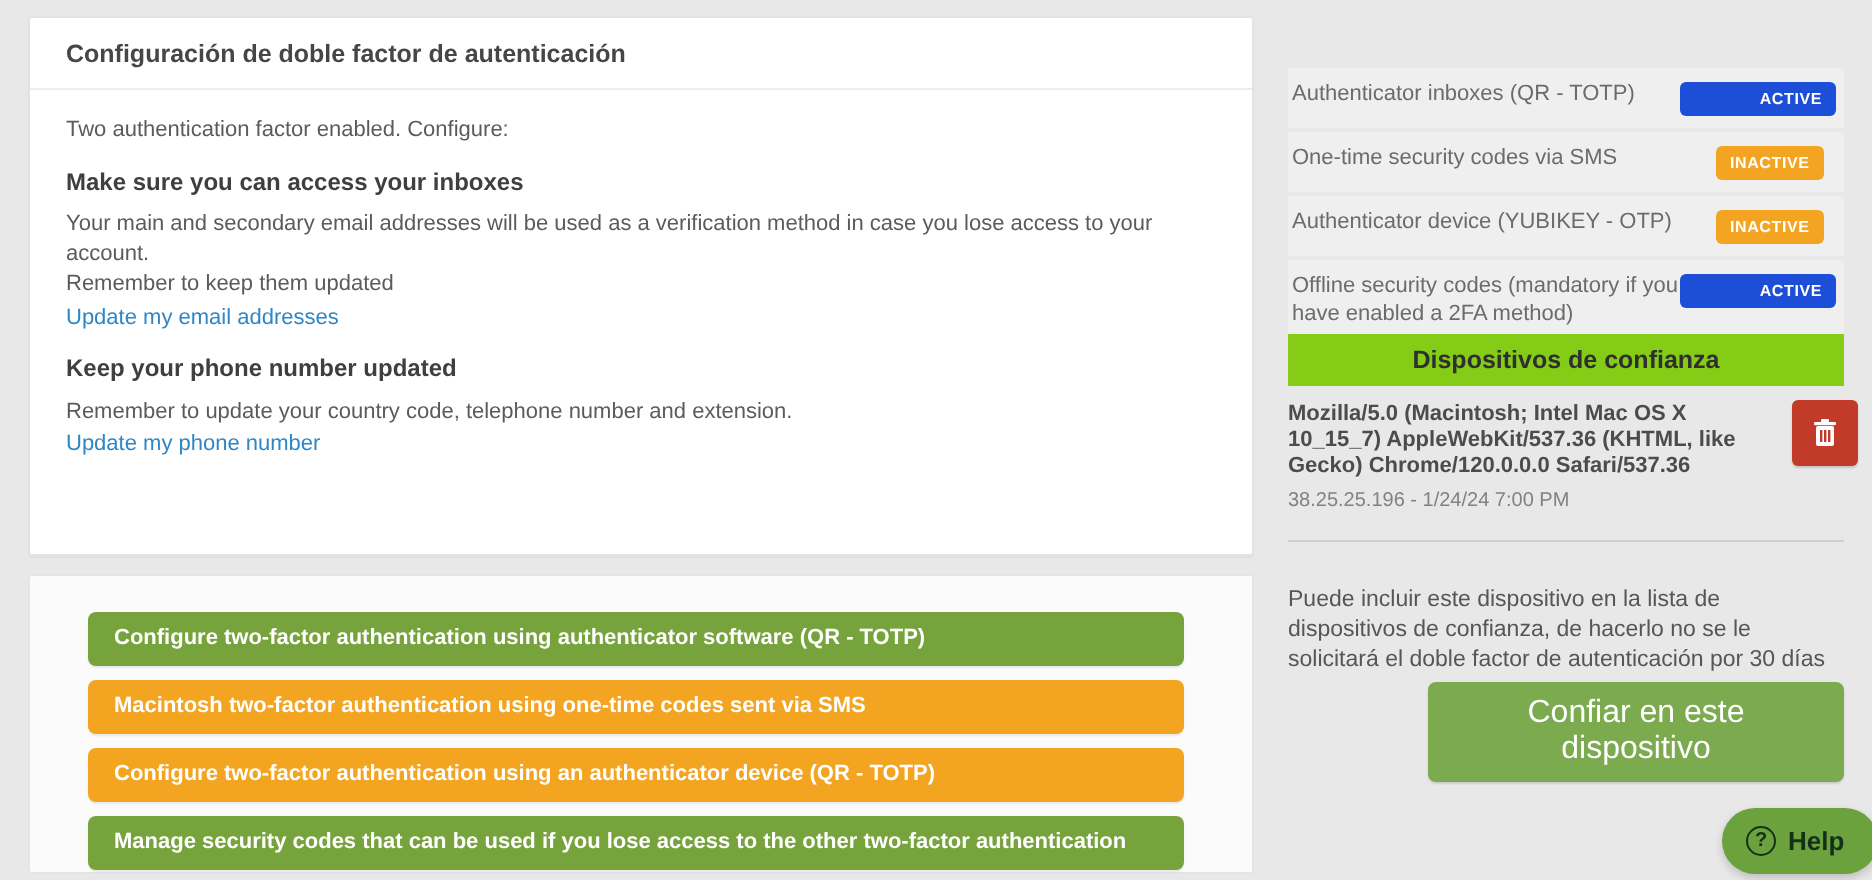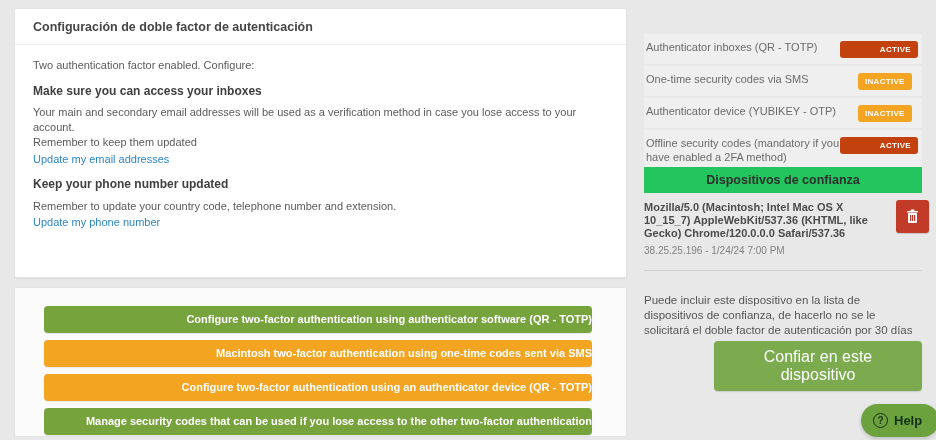--- a/index.html
+++ b/index.html
@@ -30,21 +30,21 @@
   
   .button-panel{
     position:absolute;left:14px;top:287px;width:613px;height:150px;
     background:#fbfbfb;border:1px solid #e4e4e4;border-radius:2px;
     box-sizing:border-box;padding:18px 0 0 29px;
   }
   .action-btn{
     display:block;width:548px;height:27px;margin-bottom:7px;
     border:none;border-radius:4px;cursor:pointer;
     font-family:inherit;font-size:11px;font-weight:bold;color:#ffffff;
-    text-align:right;padding:0 0 0 13px;line-height:27px;
+    text-align:left;padding:0 0 0 13px;line-height:27px;
     box-shadow:0 1px 1px rgba(0,0,0,0.08);
   }
   .action-btn.green{background:#77a33d;}
   .action-btn.orange{background:#f3a420;}
   
   .right-panel{position:absolute;left:644px;top:0;width:278px;height:440px;}
   .tbl-header{
     position:absolute;left:0;top:8px;width:278px;height:26px;
     background:#d5d5d5;display:flex;align-items:center;
     font-size:12.5px;font-weight:bold;color:#2f2f2f;
@@ -54,25 +54,25 @@
   .tbl-rows{position:absolute;left:0;top:34px;width:278px;}
   .tbl-row{
     background:#efefef;display:flex;align-items:flex-start;
     padding:6px 4px 6px 2px;margin-bottom:2px;
   }
   .tbl-row .method{flex:1;font-size:11px;color:#6b6b6b;line-height:1.3;max-width:212px;}
   .badge{
     font-size:8px;font-weight:bold;color:#fff;letter-spacing:0.3px;
     padding:4px 7px;border-radius:3px;margin-top:1px;cursor:default;
   }
-  .badge.active{background:#c2410c;padding-left:40px;}
+  .badge.active{background:#1d4ed8;padding-left:40px;}
   .badge.inactive{background:#f3a420;}
   .trusted-header{
     position:absolute;left:0;top:167px;width:278px;height:26px;
-    background:#22c55e;display:flex;align-items:center;justify-content:center;
+    background:#84cc16;display:flex;align-items:center;justify-content:center;
     font-size:12.5px;font-weight:bold;color:#2f2f2f;
   }
   .device-ua{
     position:absolute;left:0;top:201px;width:246px;
     font-size:11px;font-weight:bold;color:#4c4c4c;line-height:1.18;
   }
   .device-meta{
     position:absolute;left:0;top:245px;width:246px;
     font-size:10px;color:#828282;
   }

